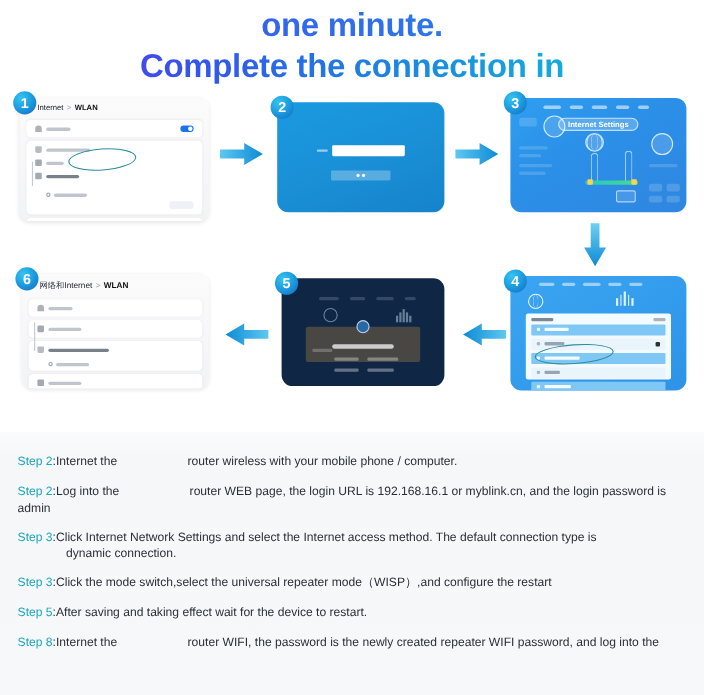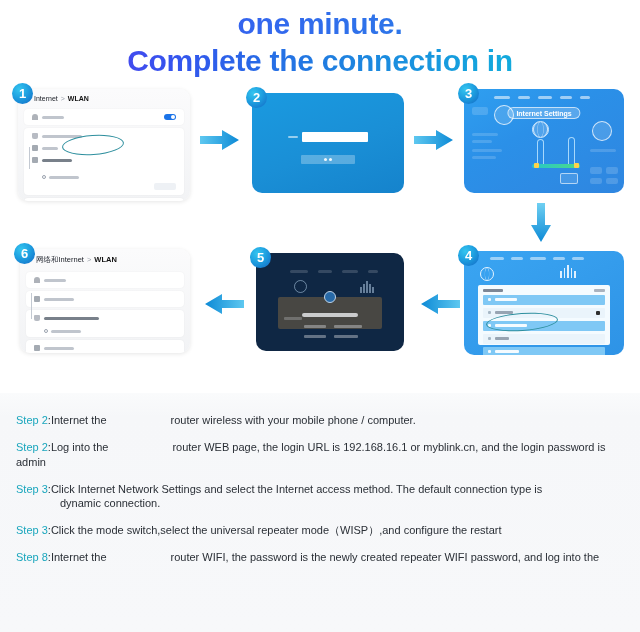--- a/index.html
+++ b/index.html
@@ -664,18 +664,21 @@
 
   <div class="step s3">
     <span class="k">Step 3</span><span>:</span><span>Click Internet Network Settings and select the Internet access method. The default connection type is</span>
     <span class="cont">dynamic connection.</span>
   </div>
 
   <div class="step s4">
     <span class="k">Step 3</span><span>:</span><span>Click the mode switch,select the universal repeater mode（WISP）,and configure the restart</span>
   </div>
 
+  <div class="step s5">
+    <span class="k">Step 5</span><span>:</span><span>After saving and taking effect  wait for the device to restart.</span>
+  </div>
 
   <div class="step s6">
     <span class="k">Step 8</span><span>:</span><span>Internet the</span><span class="gap"></span><span>router WIFI, the password is the newly created repeater WIFI password, and log into the</span>
   </div>
 
 </div>
 
 </body></html>

